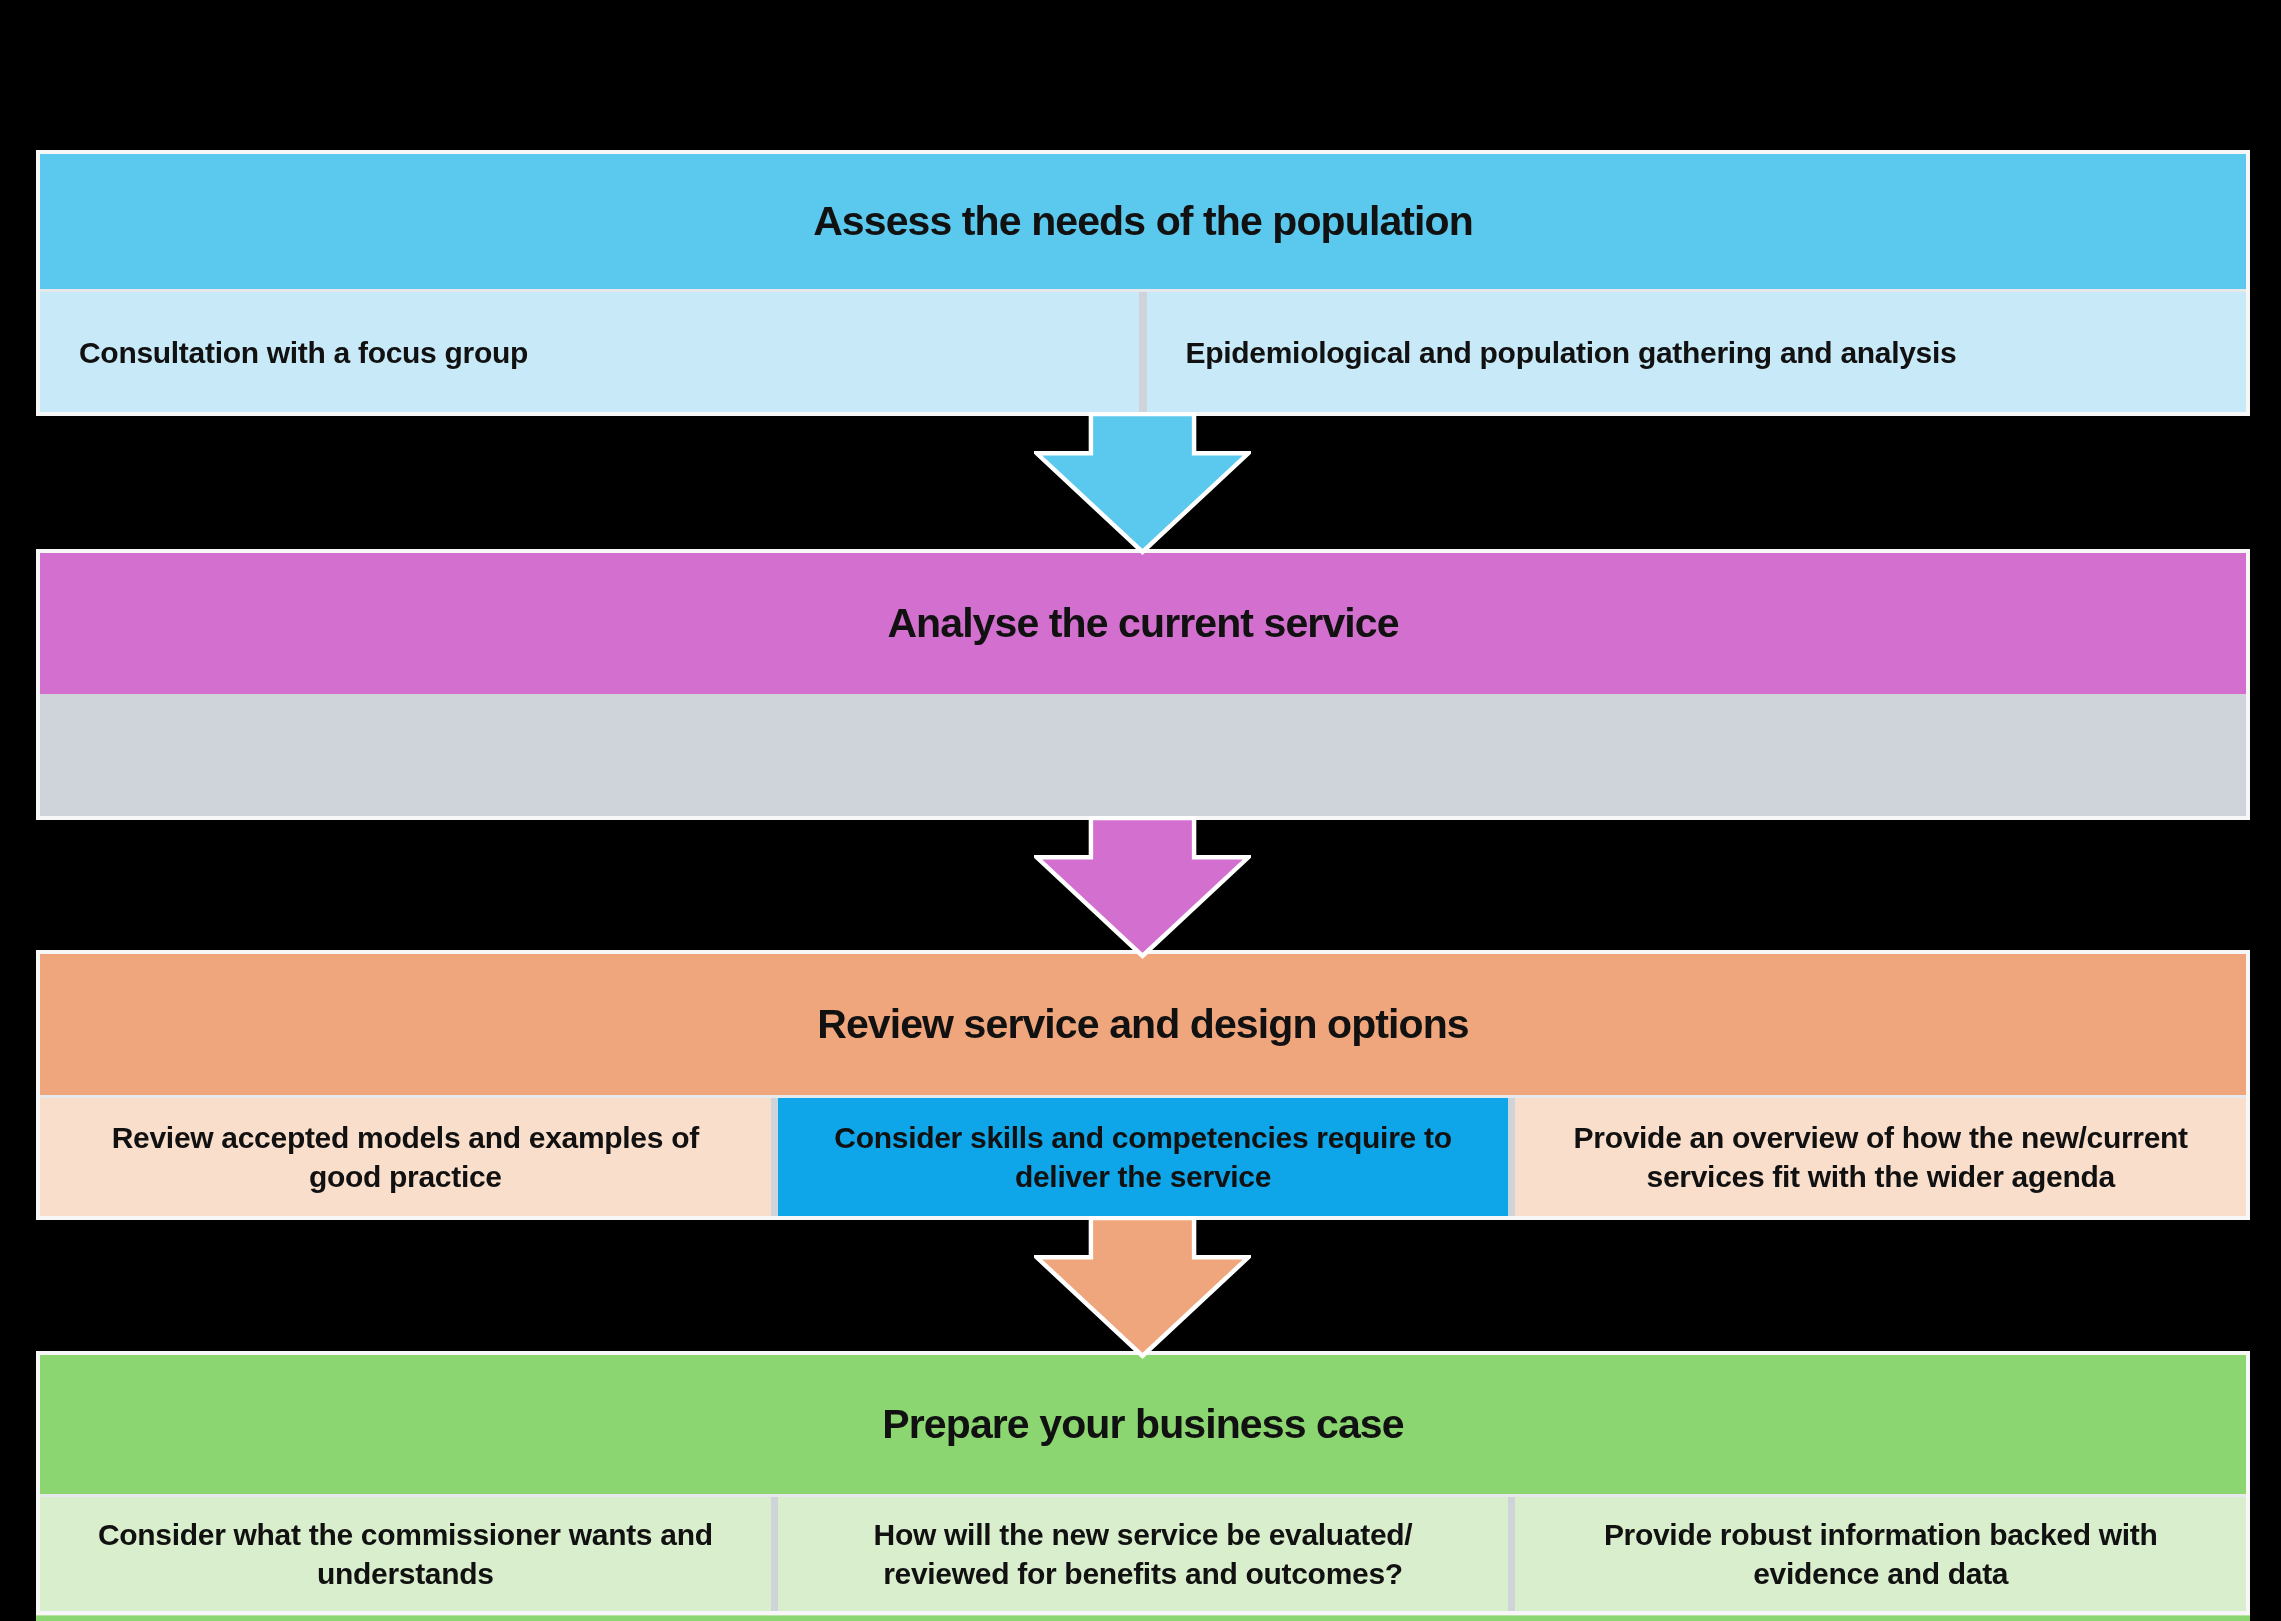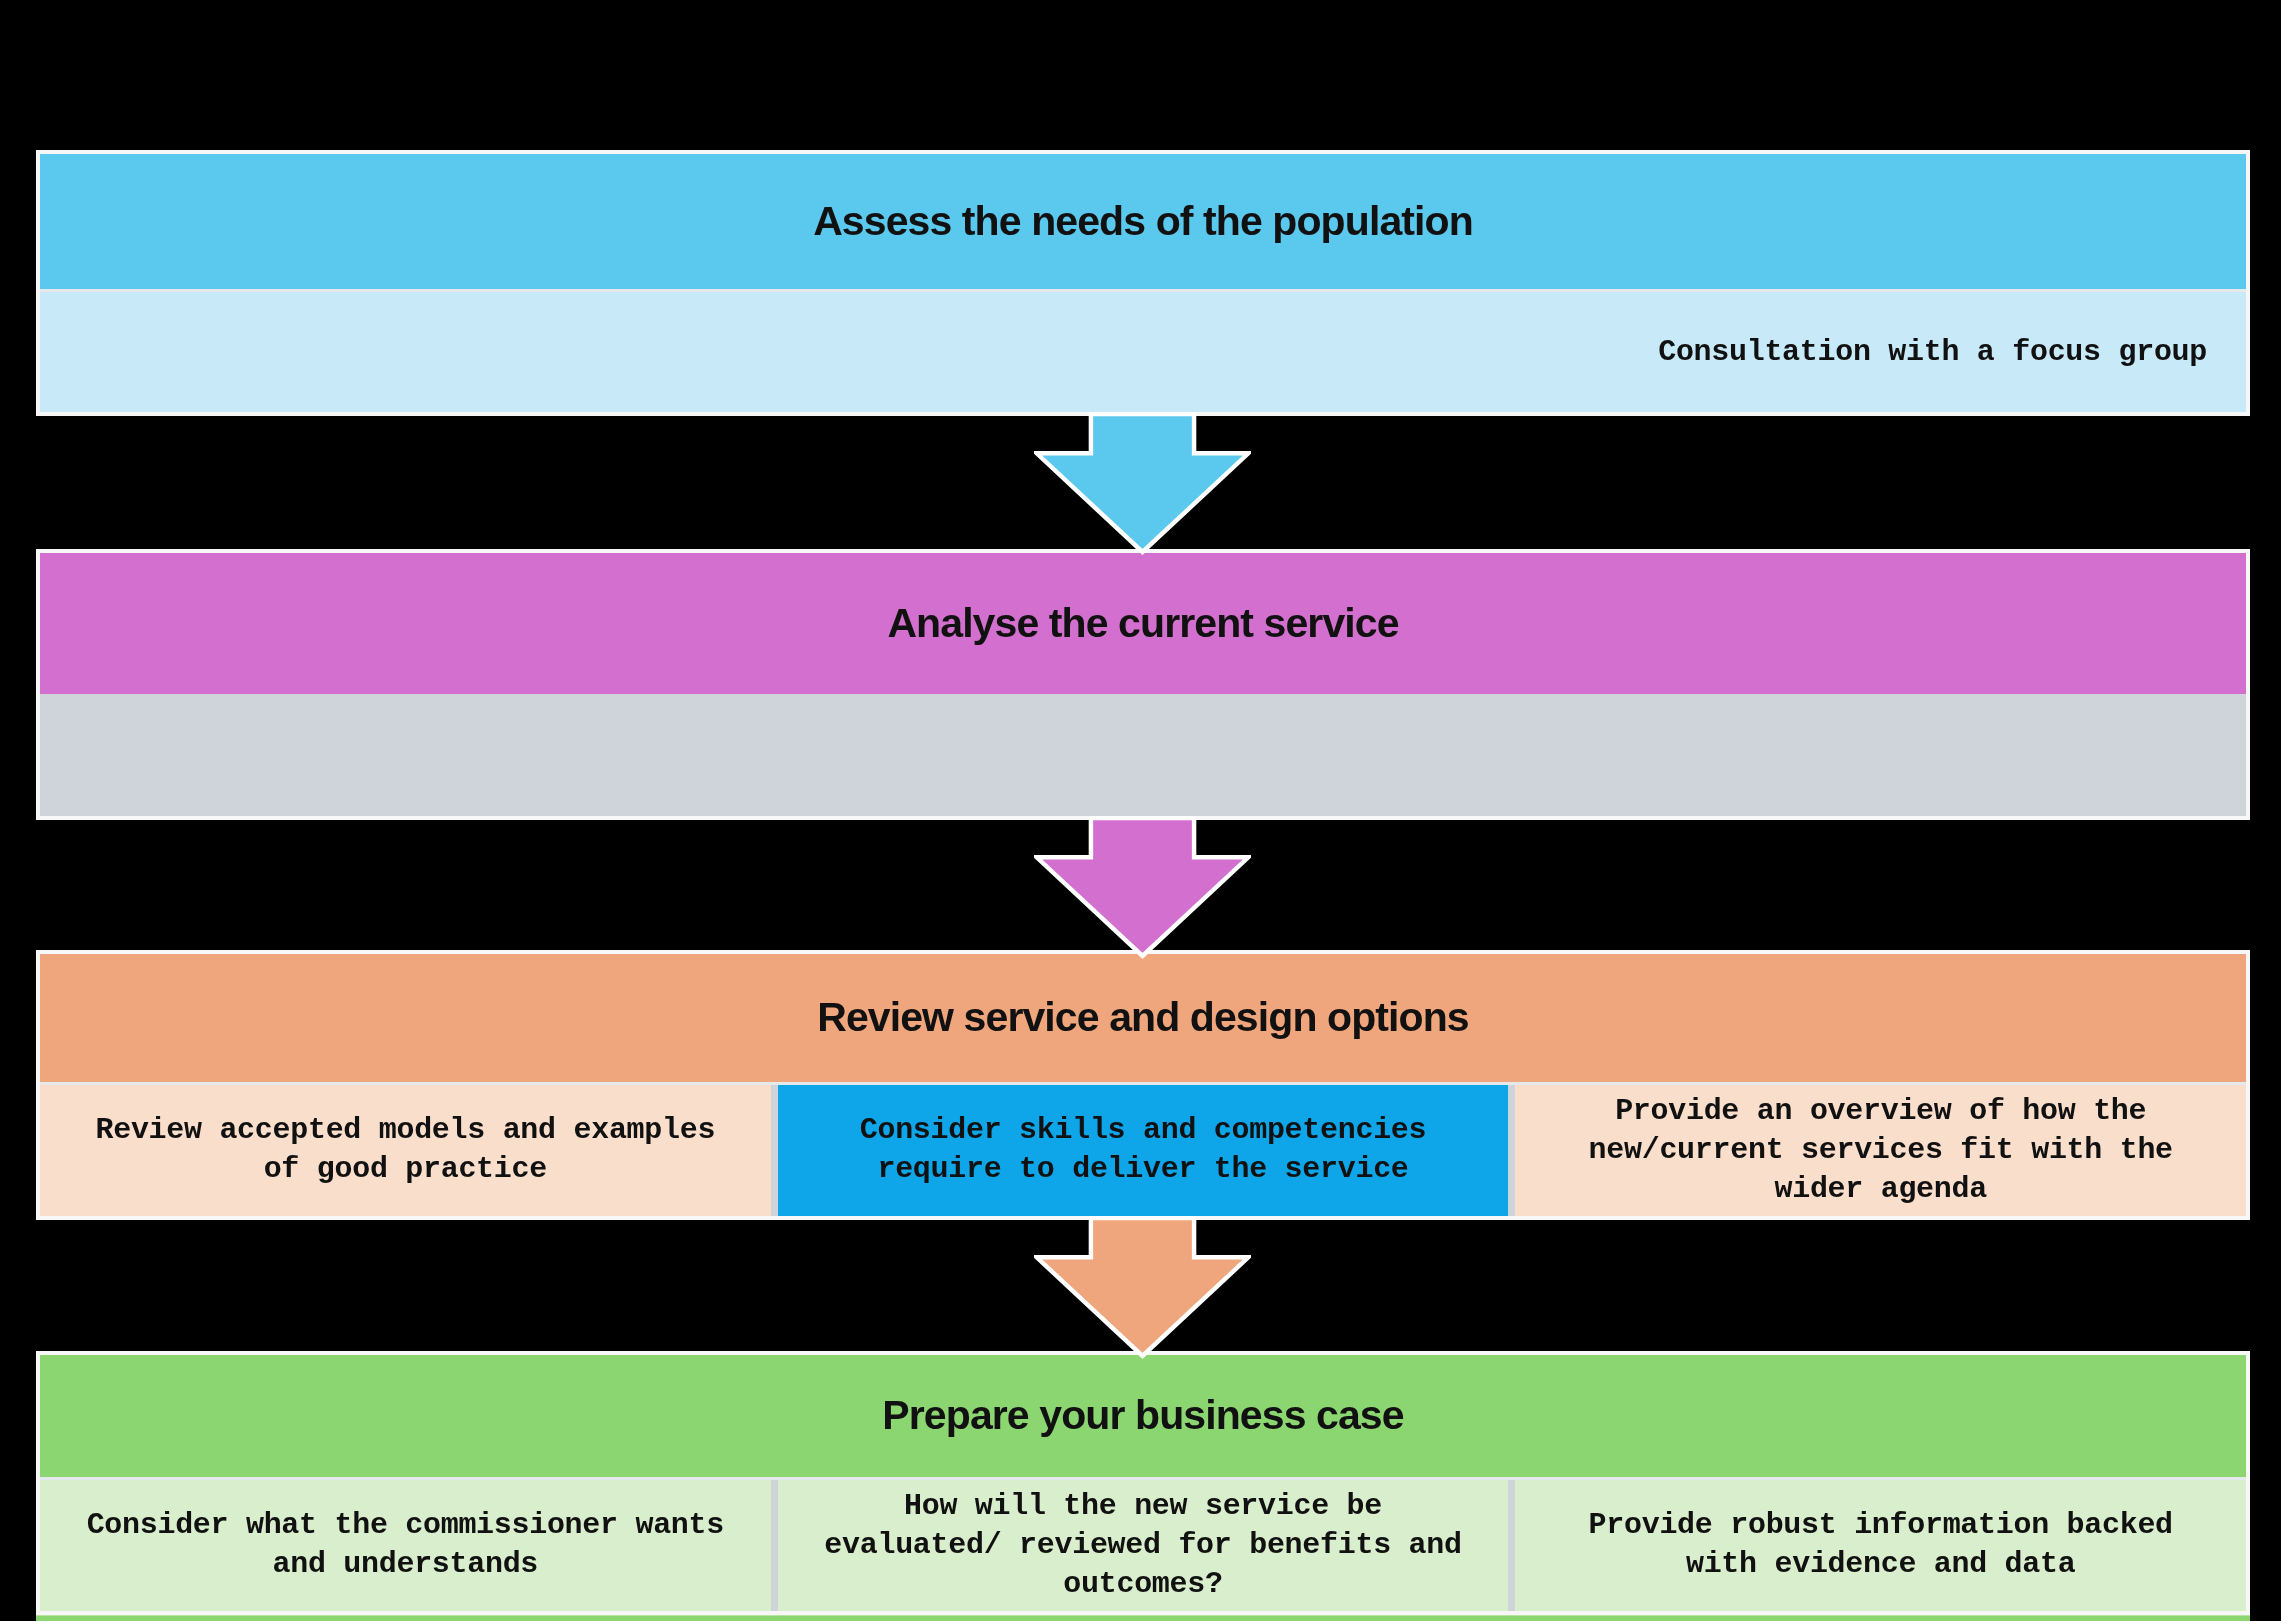--- a/index.html
+++ b/index.html
@@ -25,25 +25,24 @@
   .band-title{
     font-size:41px;font-weight:bold;letter-spacing:-0.9px;
     text-align:center;
   }
   .subrow{
     display:flex;gap:7.1px;flex:1;
     border-top:3.6px solid #e6e9ec;
     background:#cfd4da;
   }
   .cell{
-    flex:1;display:flex;align-items:center;justify-content:flex-end;
+    flex:1;display:flex;align-items:center;justify-content:flex-start;
     text-align:center;
     padding:7.1px 39px;
     box-sizing:border-box;
-    font-family:Liberation Mono, monospace;
   }
   .cell-label{
     font-size:30px;font-weight:bold;color:#111;
     line-height:1.3;letter-spacing:-0.3px;
   }
   
   .band-0{top:150px;height:266px;}
   .band-0 .band-header{height:135px;}
   .band-1{top:549px;height:271px;}
   .band-1 .band-header{height:141px;}
@@ -71,20 +70,23 @@
 
 <div class="canvas">
 
   <div class="band band-0">
     <div class="band-header" style="background: rgb(91, 200, 238);">
       <div class="band-title">Assess the needs of the population</div>
     </div>
     <div class="subrow">
       <div class="cell" style="background: rgb(200, 233, 247);">
         <div class="cell-label">Consultation with a focus group</div>
+      </div>
+      <div class="cell" style="background: rgb(200, 233, 247);">
+        <div class="cell-label">Epidemiological and population gathering and analysis</div>
       </div>
     </div>
   </div>
 
   <svg class="arrow arrow-0" viewBox="0 0 244 160">
     <polygon points="64,2 180,2 180,46 241,46 122,157 3,46 64,46" stroke="#ffffff" stroke-width="5" stroke-linejoin="miter" fill="#5BC8EE"></polygon>
   </svg>
 
   <div class="band band-1">
     <div class="band-header" style="background: rgb(211, 111, 206);">

